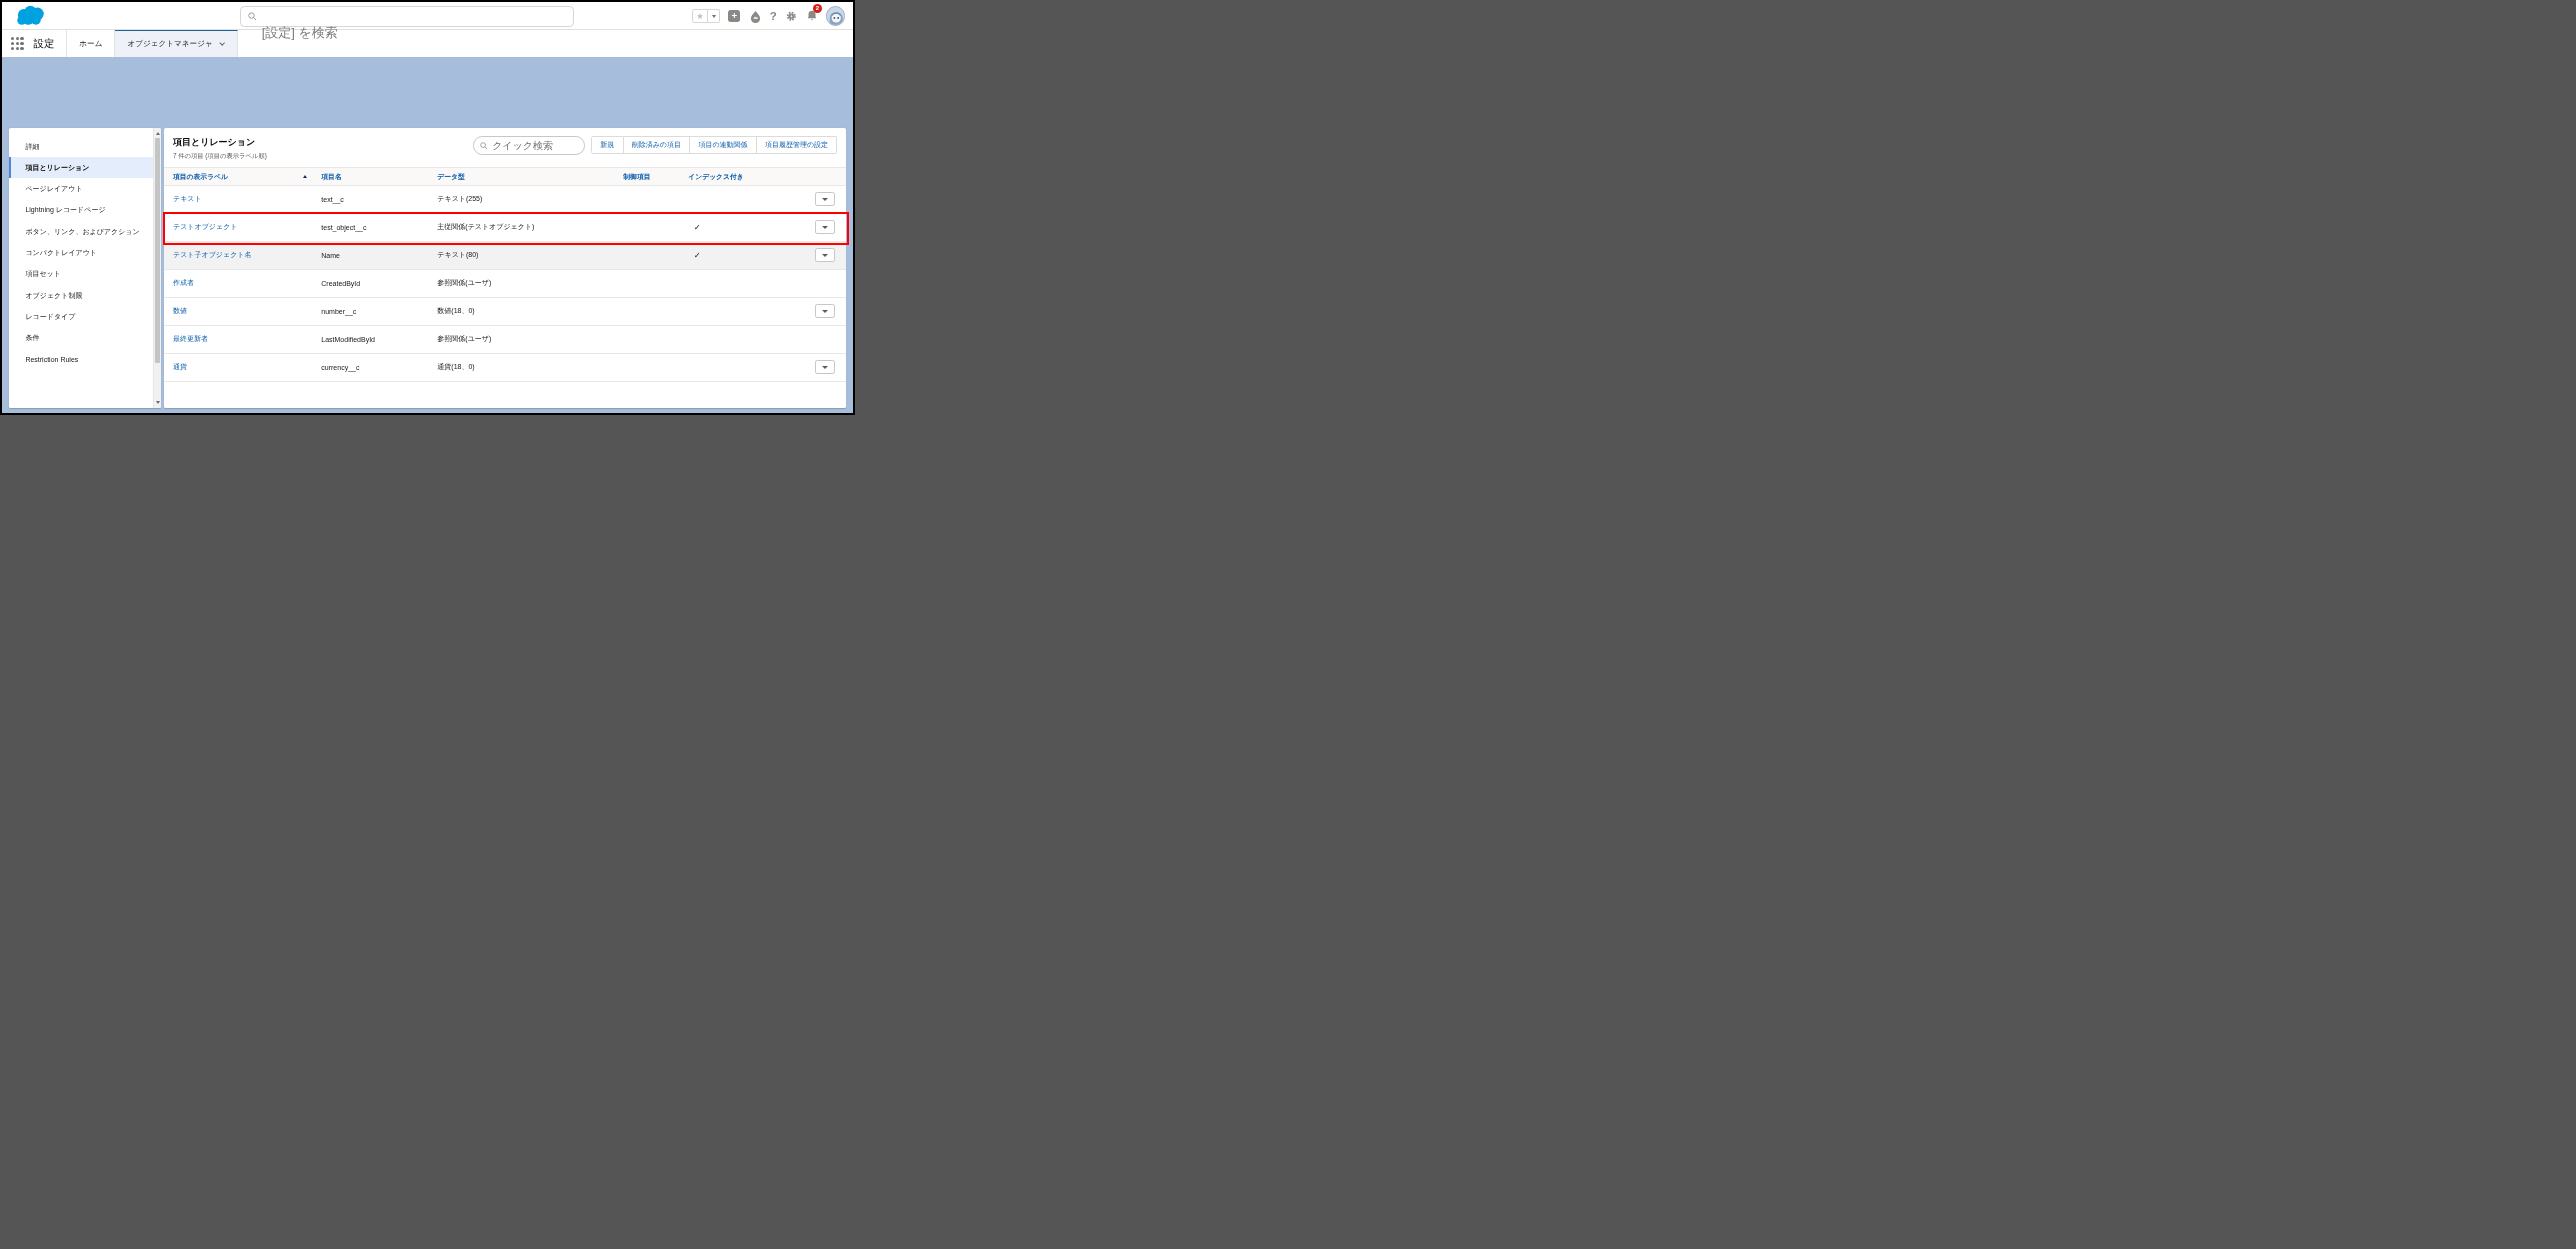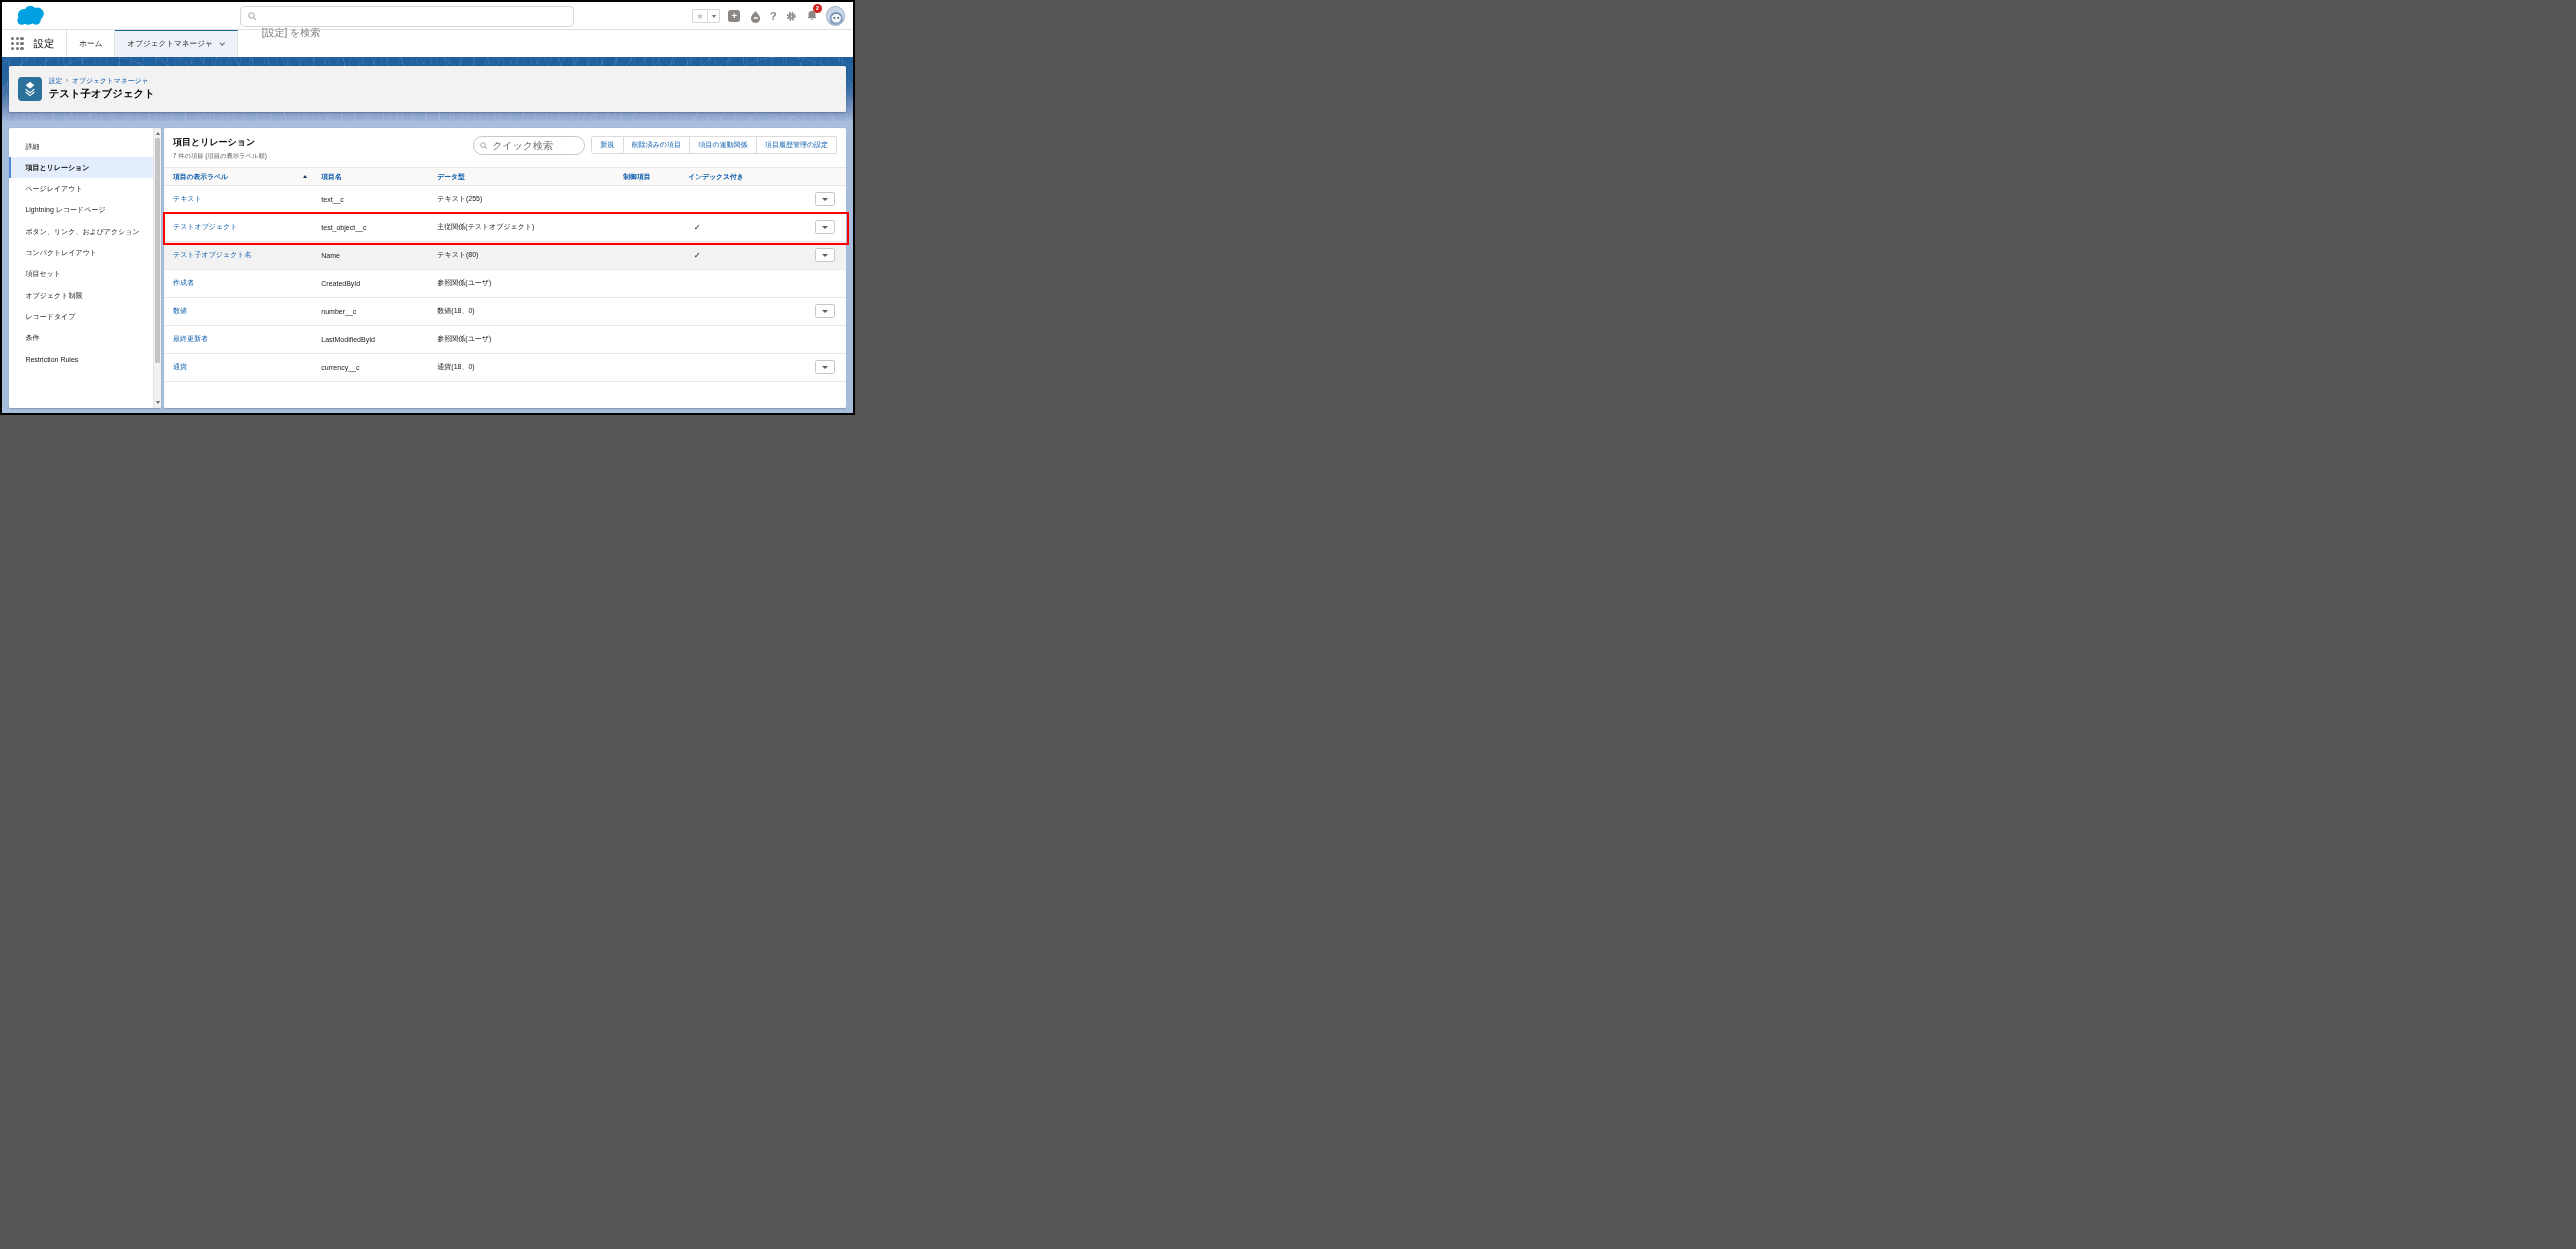--- a/index.html
+++ b/index.html
@@ -15,21 +15,21 @@
     position:relative; height:28px; background:#fff;
     border-bottom:0.5px solid #e2e0df; display:flex; align-items:center;
   }
   .logo { margin-left:12px; width:35px; height:24px; }
   .g-search {
     position:absolute; left:238px; top:3.8px; width:334px; height:21px;
     border:0.5px solid #d8d6d5; border-radius:4.4px; background:#fff;
     display:flex; align-items:center; padding:0 6.5px; color:#706e6b;
   }
   .g-search .mag { margin-right:5.5px; }
-  .g-search input { border:none; outline:none; flex:1; font-size:10px; color:#444;
+  .g-search input { border:none; outline:none; flex:1; font-size:13px; color:#444;
     font-family:inherit; background:transparent;margin-top:32px; }
   .g-search input::placeholder { color:#7d7a78; }
   .top-icons { position:absolute; right:7.6px; top:0; height:28px; display:flex; align-items:center; gap:8.2px; }
   .fav-split { display:flex; height:14.7px; }
   .fav-star {
     width:16.4px; border:0.5px solid #d8d6d5; border-radius:2.2px 0 0 2.2px;
     display:flex; align-items:center; justify-content:center; color:#c2c0be; font-size:8.2px; background:#fff;
   }
   .fav-drop {
     width:12px; border:0.5px solid #d8d6d5; border-left:none; border-radius:0 2.2px 2.2px 0;
@@ -255,39 +255,20 @@
         <div class="tab">
           <span>ホーム</span>
         </div>
         <div class="tab active">
           <span>オブジェクトマネージャ</span>
           <span class="chev"></span>
         </div>
       </div>
   </div>
 
-  <div class="banner">
-    <div class="crumb-card">
-      <div class="obj-icon">
-        <svg width="14" height="15.3" viewBox="0 0 26 28">
-          <polygon points="13,1 21,7.5 13,14 5,7.5" fill="#fff"></polygon>
-          <path d="M5 13.5 L13 20 L21 13.5 L21 16.5 L13 23 L5 16.5 Z" fill="#fff"></path>
-          <path d="M5 19 L13 25.5 L21 19 L21 22 L13 28 L5 22 Z" fill="#fff"></path>
-        </svg>
-      </div>
-      <div class="crumb-text">
-        <div class="crumb-links">
-          <a href="#">設定</a>
-          <span class="crumb-sep">›</span>
-          <a href="#">オブジェクトマネージャ</a>
-        </div>
-        <div class="page-title">テスト子オブジェクト</div>
-      </div>
-    </div>
-  </div>
 
   <div class="content">
 
     <div class="side-card">
       <ul class="side-list">
           <li class="side-item">詳細</li>
           <li class="side-item selected">項目とリレーション</li>
           <li class="side-item">ページレイアウト</li>
           <li class="side-item">Lightning レコードページ</li>
           <li class="side-item">ボタン、リンク、およびアクション</li>

